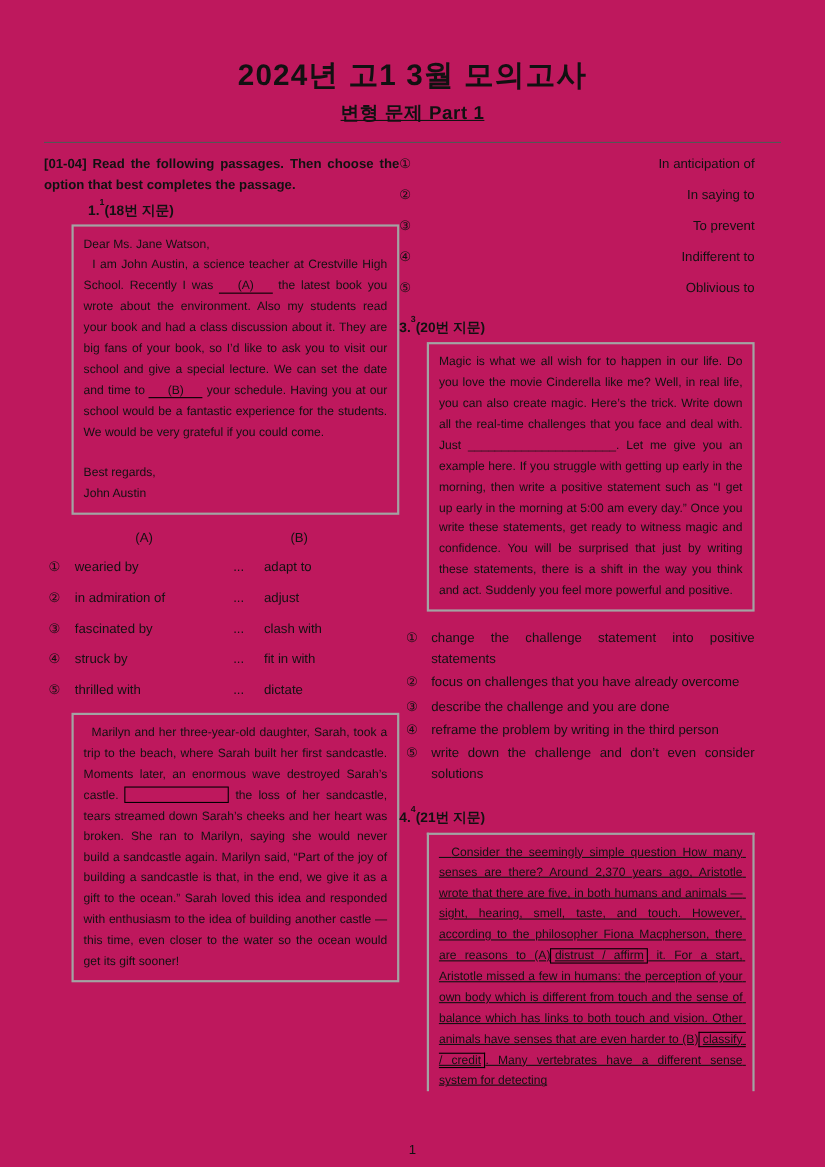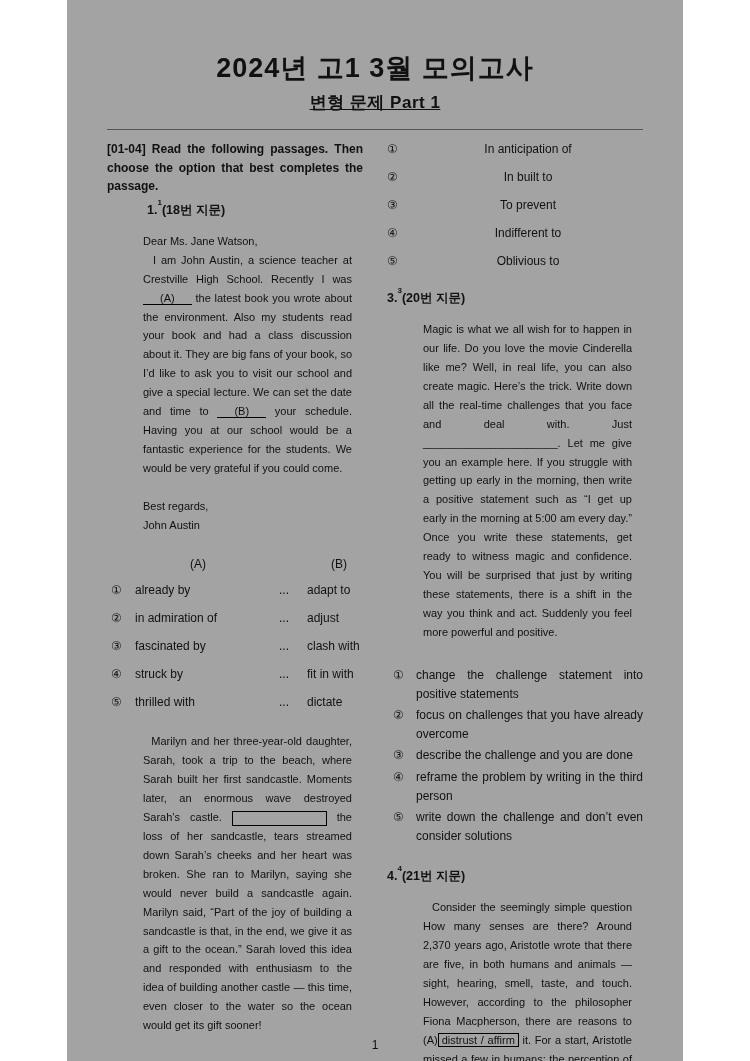--- a/index.html
+++ b/index.html
@@ -1,50 +1,50 @@
 <!DOCTYPE html>
 <html><head>
 <meta charset="utf-8">
 <style>
   * { margin: 0; padding: 0; box-sizing: border-box; }
   html, body { background: #ffffff; }
   body { font-family: "Liberation Sans", sans-serif; color: #111; }
   .page {
     position: relative;
-    width: 616px; height: 1061px;
+    width: 750px; height: 1061px;
     margin: 0 auto;
     padding: 50px 40px 12px;
-    background: #a3a3a3;
+    background: #be185d;
     overflow: hidden;
   }
   .header { text-align: center; }
   .title { font-size: 27px; font-weight: bold; letter-spacing: 1px; }
   .subtitle { font-size: 17px; font-weight: bold; margin-top: 5px; letter-spacing: 0.5px; text-decoration: underline; }
   .header-rule { border: none; border-top: 1.5px solid #555; margin: 15px 0 10px; }
 
-  .columns { display: flex; gap: 24px; }
+  .columns { display: flex; }
   .col { width: 323px; }
 
   .instructions { font-weight: bold; font-size: 12px; line-height: 1.55; text-align: justify; }
 
   .q-header { font-weight: bold; font-size: 12.5px; margin-top: 22px; }
   .q-header.first { margin-top: 6px; margin-left: 40px; }
   .q-header sup { font-size: 8px; position: relative; top: -4px; }
 
   .passage {
     border: 2px solid #a3a3a3;
     padding: 7px 9px;
     margin-top: 4px;
     font-size: 11px;
     line-height: 1.72;
     text-align: justify;
     white-space: pre-wrap;
     margin-left: 25px;
   }
-  .passage.cut-bottom { border-bottom: none; padding-bottom: 0; }
+  .passage.cut-bottom { border-bottom: none; padding-bottom: 0; text-decoration: underline; }
 
   .blank { border-bottom: 1px solid #000; padding: 0 17px; }
   .blankbox {
     display: inline-block;
     width: 95px; height: 15px;
     border: 1px solid #000;
     vertical-align: middle;
   }
   .choicebox { border: 1px solid #000; padding: 0 3px; }
 
@@ -52,21 +52,21 @@
   .ab-table { font-size: 12px; margin-top: 14px; padding-left: 4px; }
   .ab-head { display: grid; grid-template-columns: 24px 126px 46px 1fr; margin-bottom: 12px; }
   .ab-head .ha { grid-column: 2; text-align: center; }
   .ab-head .hb { grid-column: 4; padding-left: 24px; }
   .ab-row { display: grid; grid-template-columns: 24px 126px 46px 1fr; margin-bottom: 14px; }
   .ab-row .dots { text-align: center; }
 
   
   .centered-options { font-size: 12px; margin-top: 2px; }
   .centered-options .opt { display: grid; grid-template-columns: 26px 1fr; margin-bottom: 14px; }
-  .centered-options .txt { text-align: center; }
+  .centered-options .txt { text-align: right; }
 
   
   .option-list { font-size: 12px; margin-top: 15px; padding-left: 6px; }
   .option-list .opt { display: flex; line-height: 1.6; margin-bottom: 2px; }
   .option-list .num { width: 23px; flex: none; }
   .option-list .txt { flex: 1; text-align: justify; }
 
   .q-block-gap { }
 
   .page-number {
@@ -101,21 +101,21 @@
 Best regards,
 John Austin</span></div>
 
       <div class="ab-table">
         <div class="ab-head">
           <span class="ha">(A)</span>
           <span class="hb">(B)</span>
         </div>
         <div class="ab-row">
           <span>①</span>
-          <span>already by</span>
+          <span>wearied by</span>
           <span class="dots">...</span>
           <span>adapt to</span>
         </div>
         <div class="ab-row">
           <span>②</span>
           <span>in admiration of</span>
           <span class="dots">...</span>
           <span>adjust</span>
         </div>
         <div class="ab-row">
@@ -145,21 +145,21 @@
 
     <div class="col">
 
       <div class="centered-options">
         <div class="opt">
           <span>①</span>
           <span class="txt">In anticipation of</span>
         </div>
         <div class="opt">
           <span>②</span>
-          <span class="txt">In built to</span>
+          <span class="txt">In saying to</span>
         </div>
         <div class="opt">
           <span>③</span>
           <span class="txt">To prevent</span>
         </div>
         <div class="opt">
           <span>④</span>
           <span class="txt">Indifferent to</span>
         </div>
         <div class="opt">

